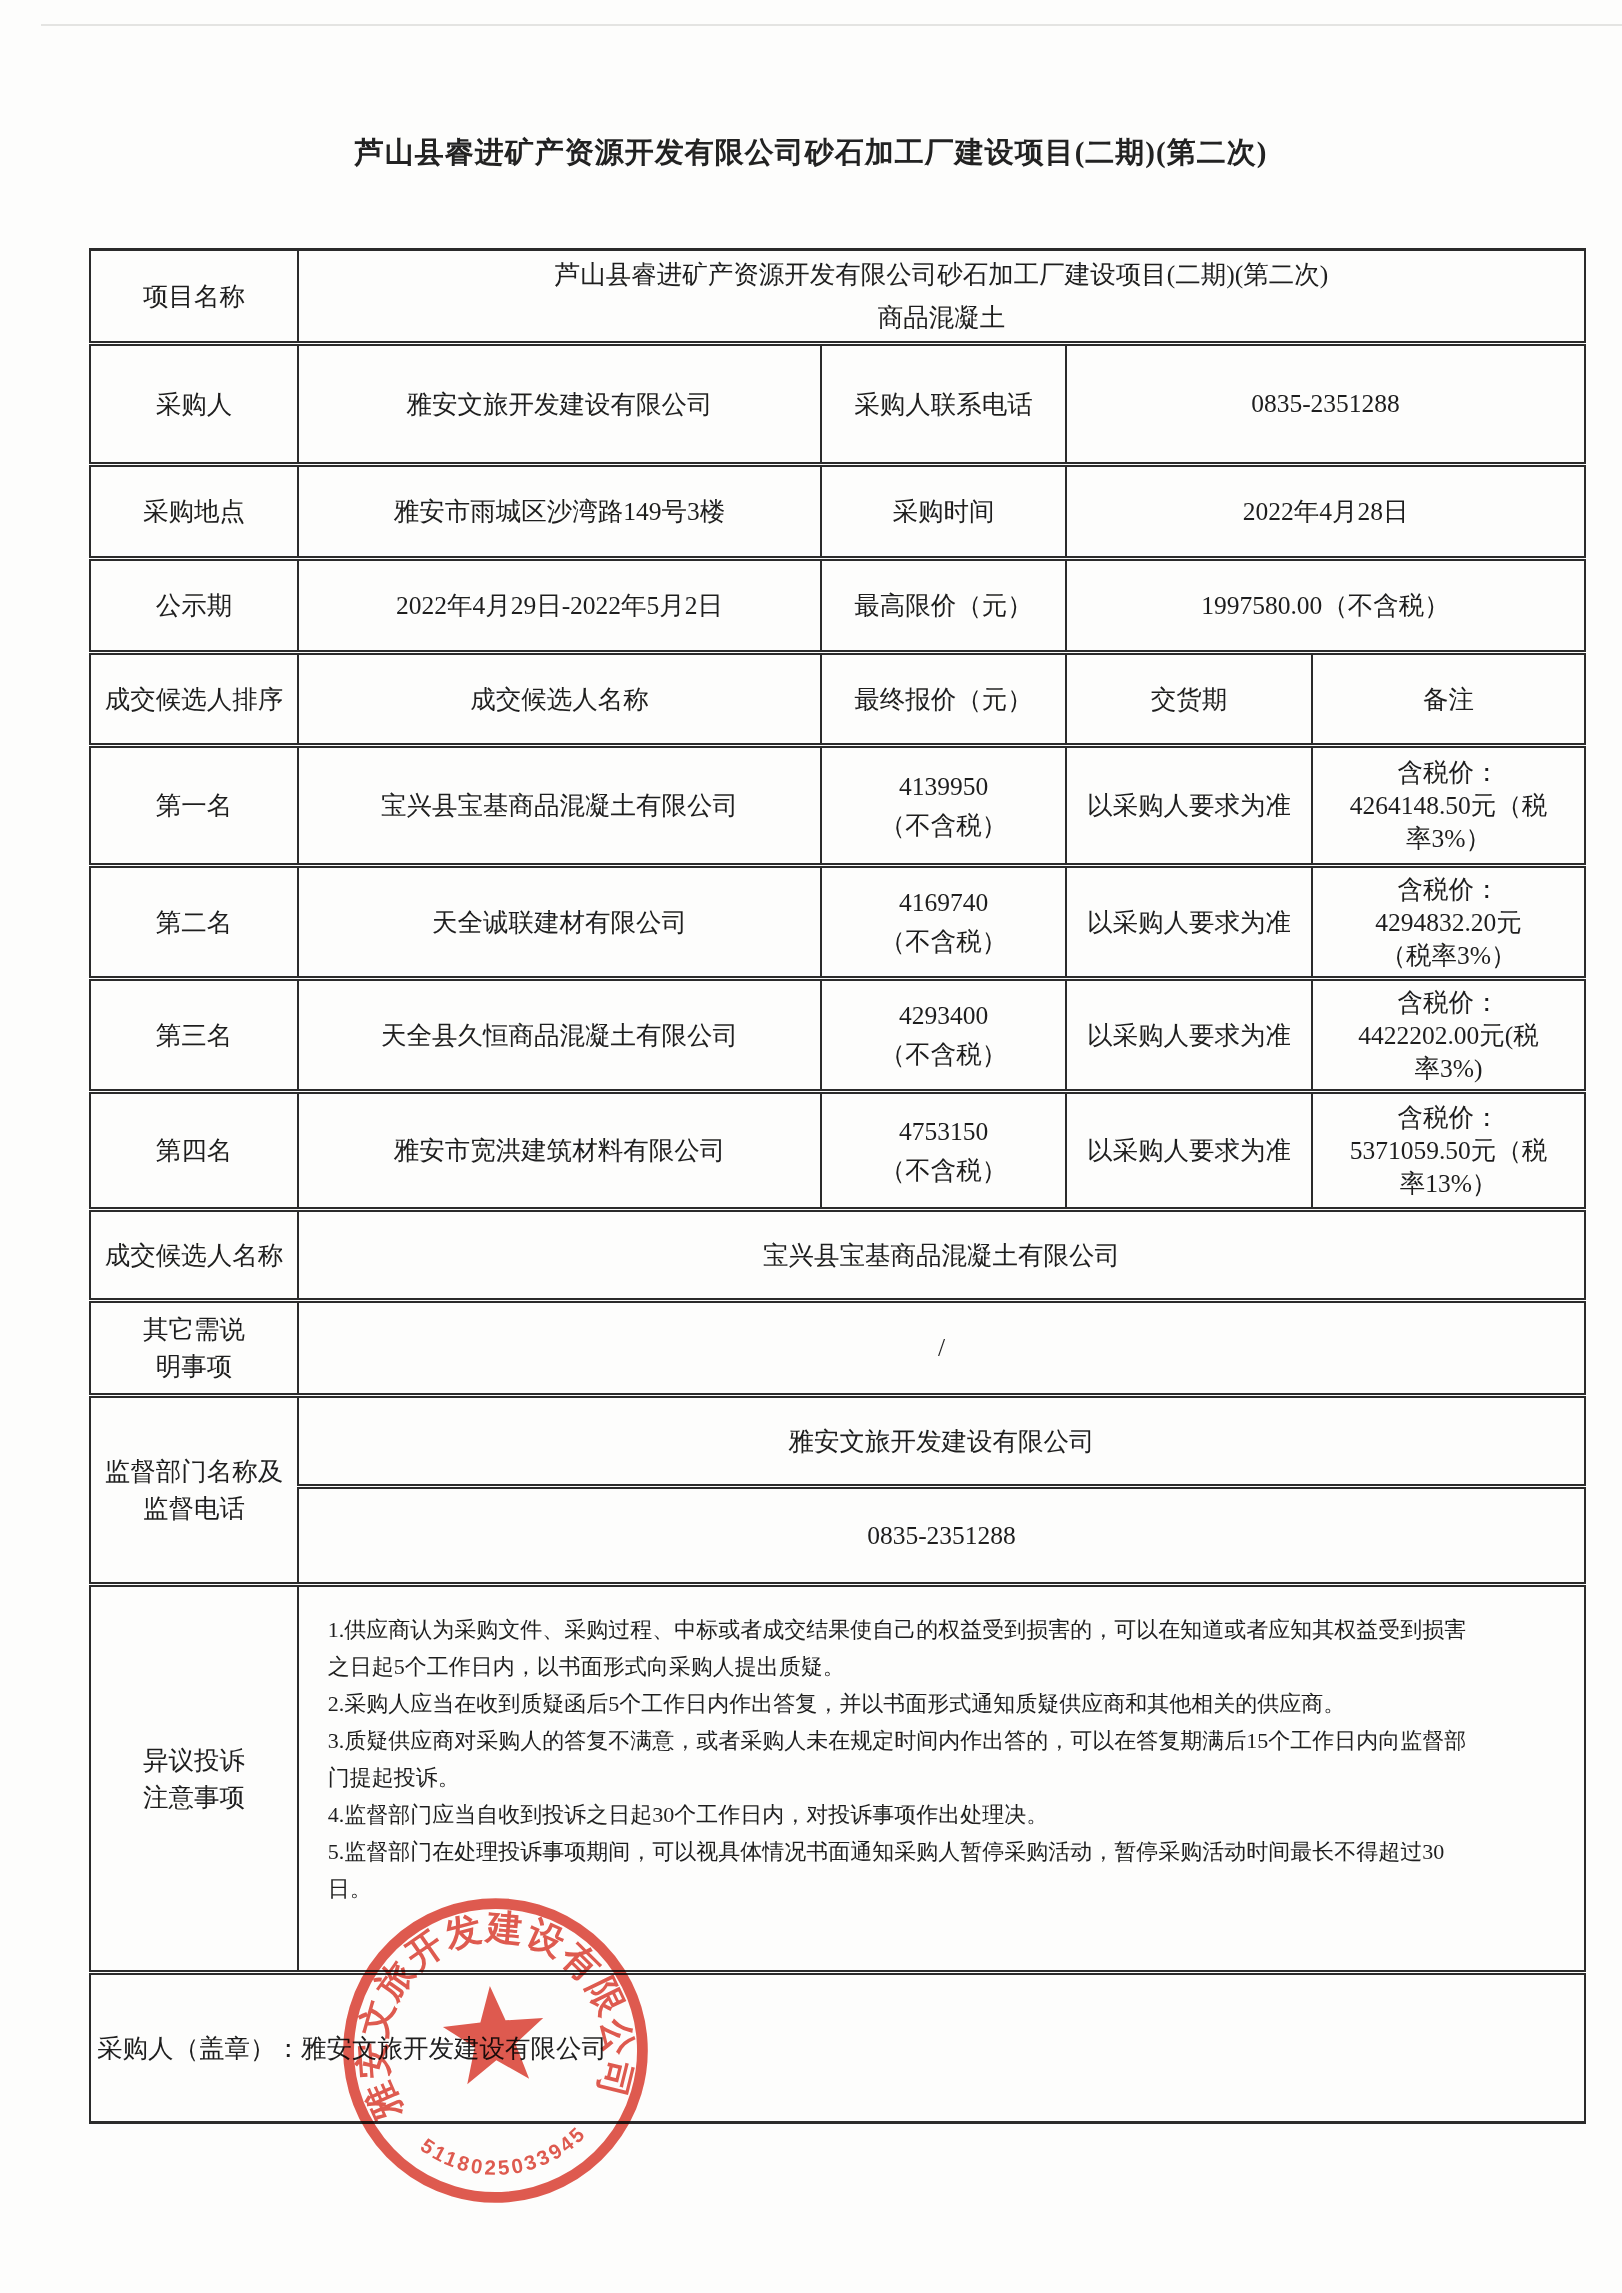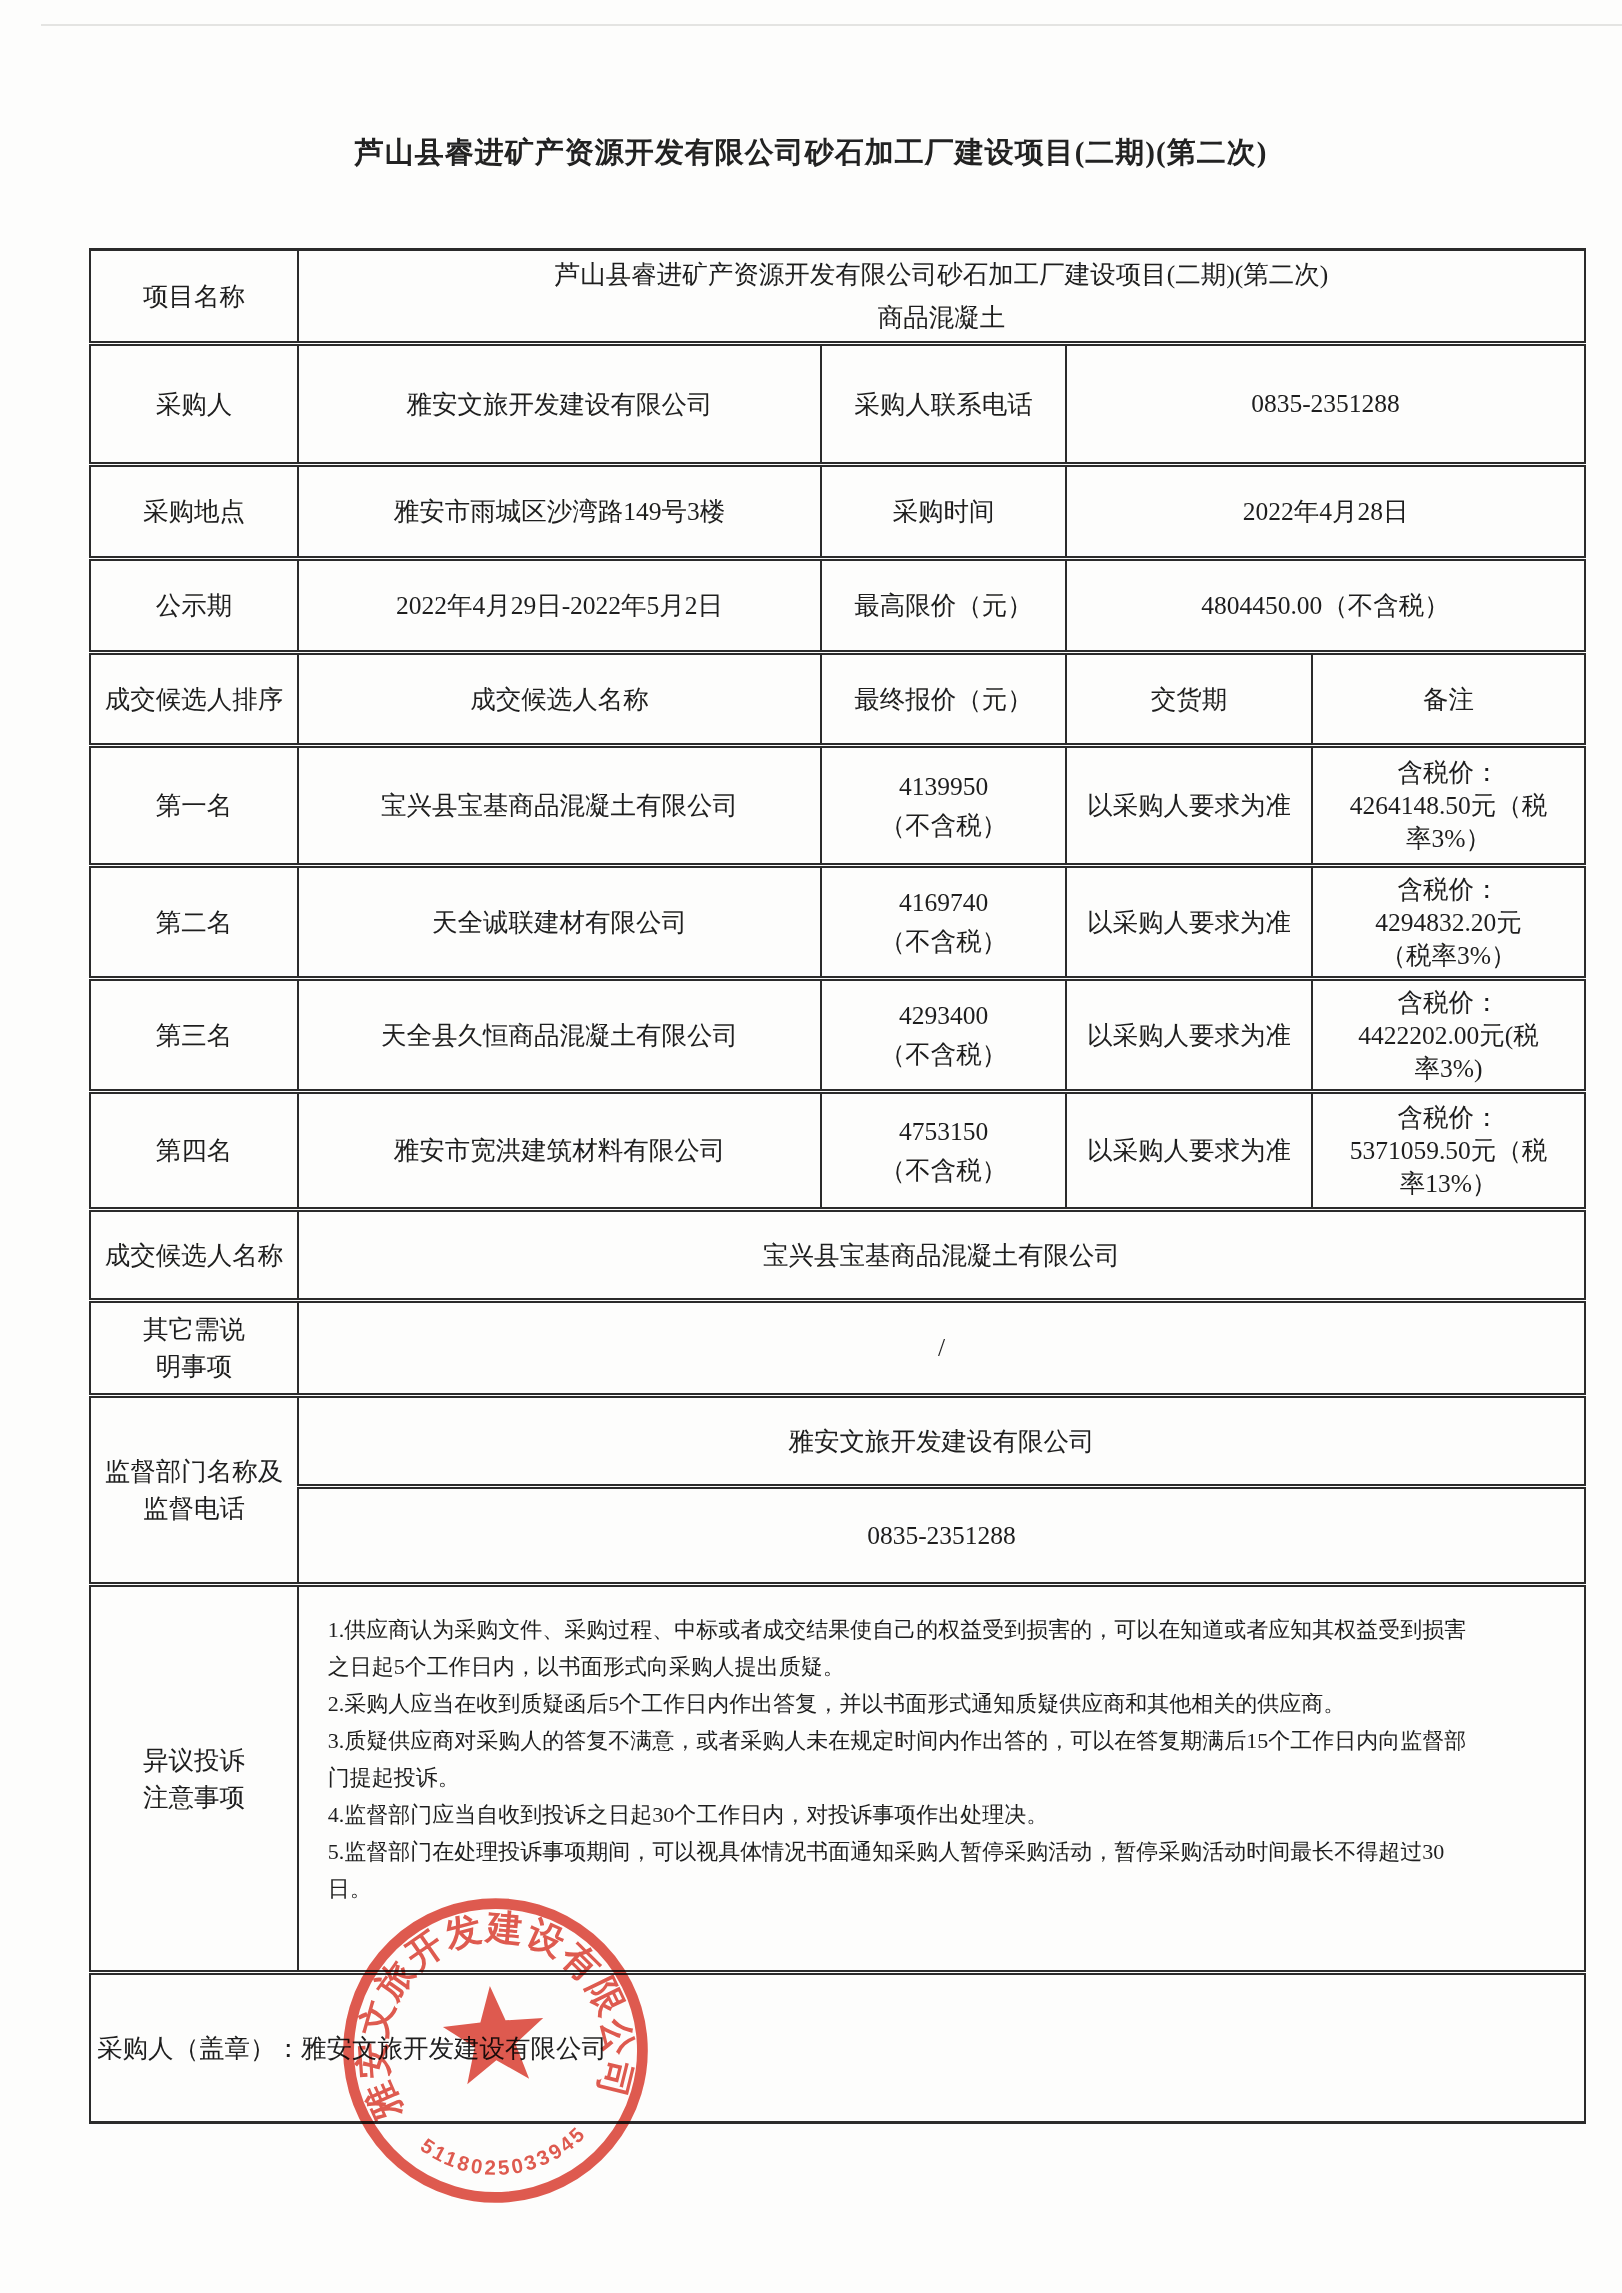--- a/index.html
+++ b/index.html
@@ -97,21 +97,21 @@
       <td>采购地点</td>
       <td>雅安市雨城区沙湾路149号3楼</td>
       <td>采购时间</td>
       <td colspan="2">2022年4月28日</td>
     </tr>
 
     <tr class="r4">
       <td>公示期</td>
       <td>2022年4月29日-2022年5月2日</td>
       <td>最高限价（元）</td>
-      <td colspan="2">4804450.00（不含税）</td>
+      <td colspan="2">1997580.00（不含税）</td>
     </tr>
 
     <tr class="r5">
       <td>成交候选人排序</td>
       <td>成交候选人名称</td>
       <td>最终报价（元）</td>
       <td>交货期</td>
       <td>备注</td>
     </tr>
 

